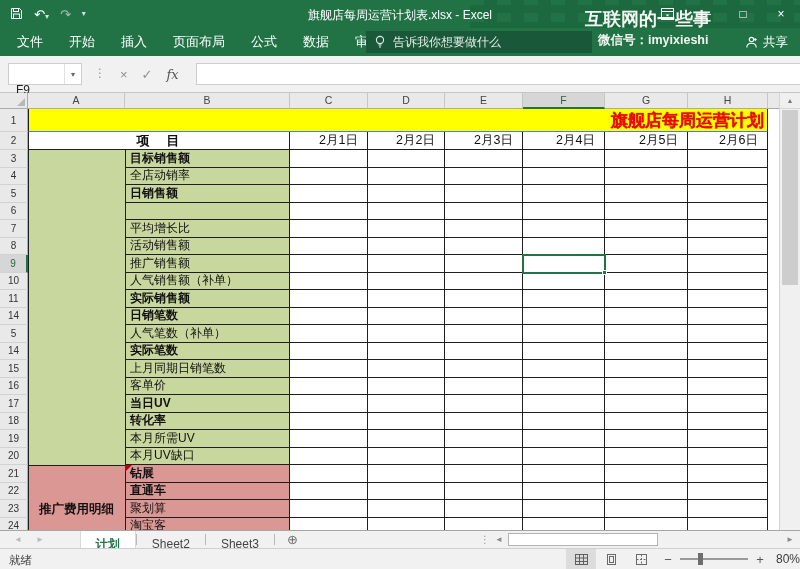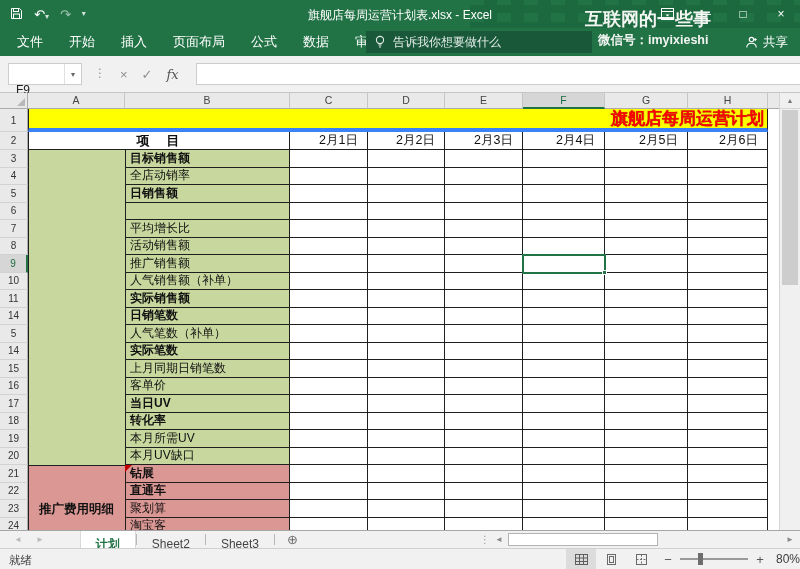--- a/index.html
+++ b/index.html
@@ -64,21 +64,21 @@
   .sliver { width: 11px; flex-shrink: 0; background: #e9e9e9; border-bottom: 1px solid #ababab; }
   .row { display: flex; }
   .r1 { height: 23px; }
   .r2 { height: 18px; }
   .dr { height: 17.5px; }
   .rn { width: 28px; flex-shrink: 0; background: #e9e9e9; border-right: 1px solid #ababab;
     border-bottom: 1px solid #d2d2d2; font-size: 10px; color: #333; display: flex; align-items: center;
     justify-content: center; }
   .rn.sel { background: #d6d6d6; border-right: 2px solid #217346; color: #1d6b40; }
   .yellow { width: 740px; flex-shrink: 0; background: #ffff00; border-left: 1px solid #1f1f1f;
-    border-right: 1px solid #1f1f1f; border-bottom: 4px solid #3b82f6; display: flex; align-items: center;
+    border-right: 1px solid #1f1f1f; border-bottom: 1px solid #3b82f6; display: flex; align-items: center;
     justify-content: flex-end; padding-right: 3px; color: #fe0000; font-weight: bold; font-size: 17px;
     text-shadow: 0 0 1px rgba(80,0,0,.75); white-space: nowrap; }
   .mab { width: 262px; flex-shrink: 0; background: #fff; border-left: 1px solid #1f1f1f;
     border-right: 1px solid #1f1f1f; border-bottom: 1px solid #1f1f1f; display: flex; align-items: center;
     justify-content: center; font-weight: bold; font-size: 13px; color: #111; letter-spacing: 2px; }
   .datec { flex-shrink: 0; background: #fff; border-right: 1px solid #1f1f1f; border-bottom: 1px solid #1f1f1f;
     display: flex; align-items: center; justify-content: flex-end; padding-right: 9px; font-size: 12.5px; color: #111; }
   .ca { width: 97px; flex-shrink: 0; border-left: 1px solid #1f1f1f; }
   .ca.sect-top { border-top: 1px solid #1f1f1f; }
   .cb { width: 165px; flex-shrink: 0; border-left: 1px solid #1f1f1f; border-right: 1px solid #1f1f1f;

